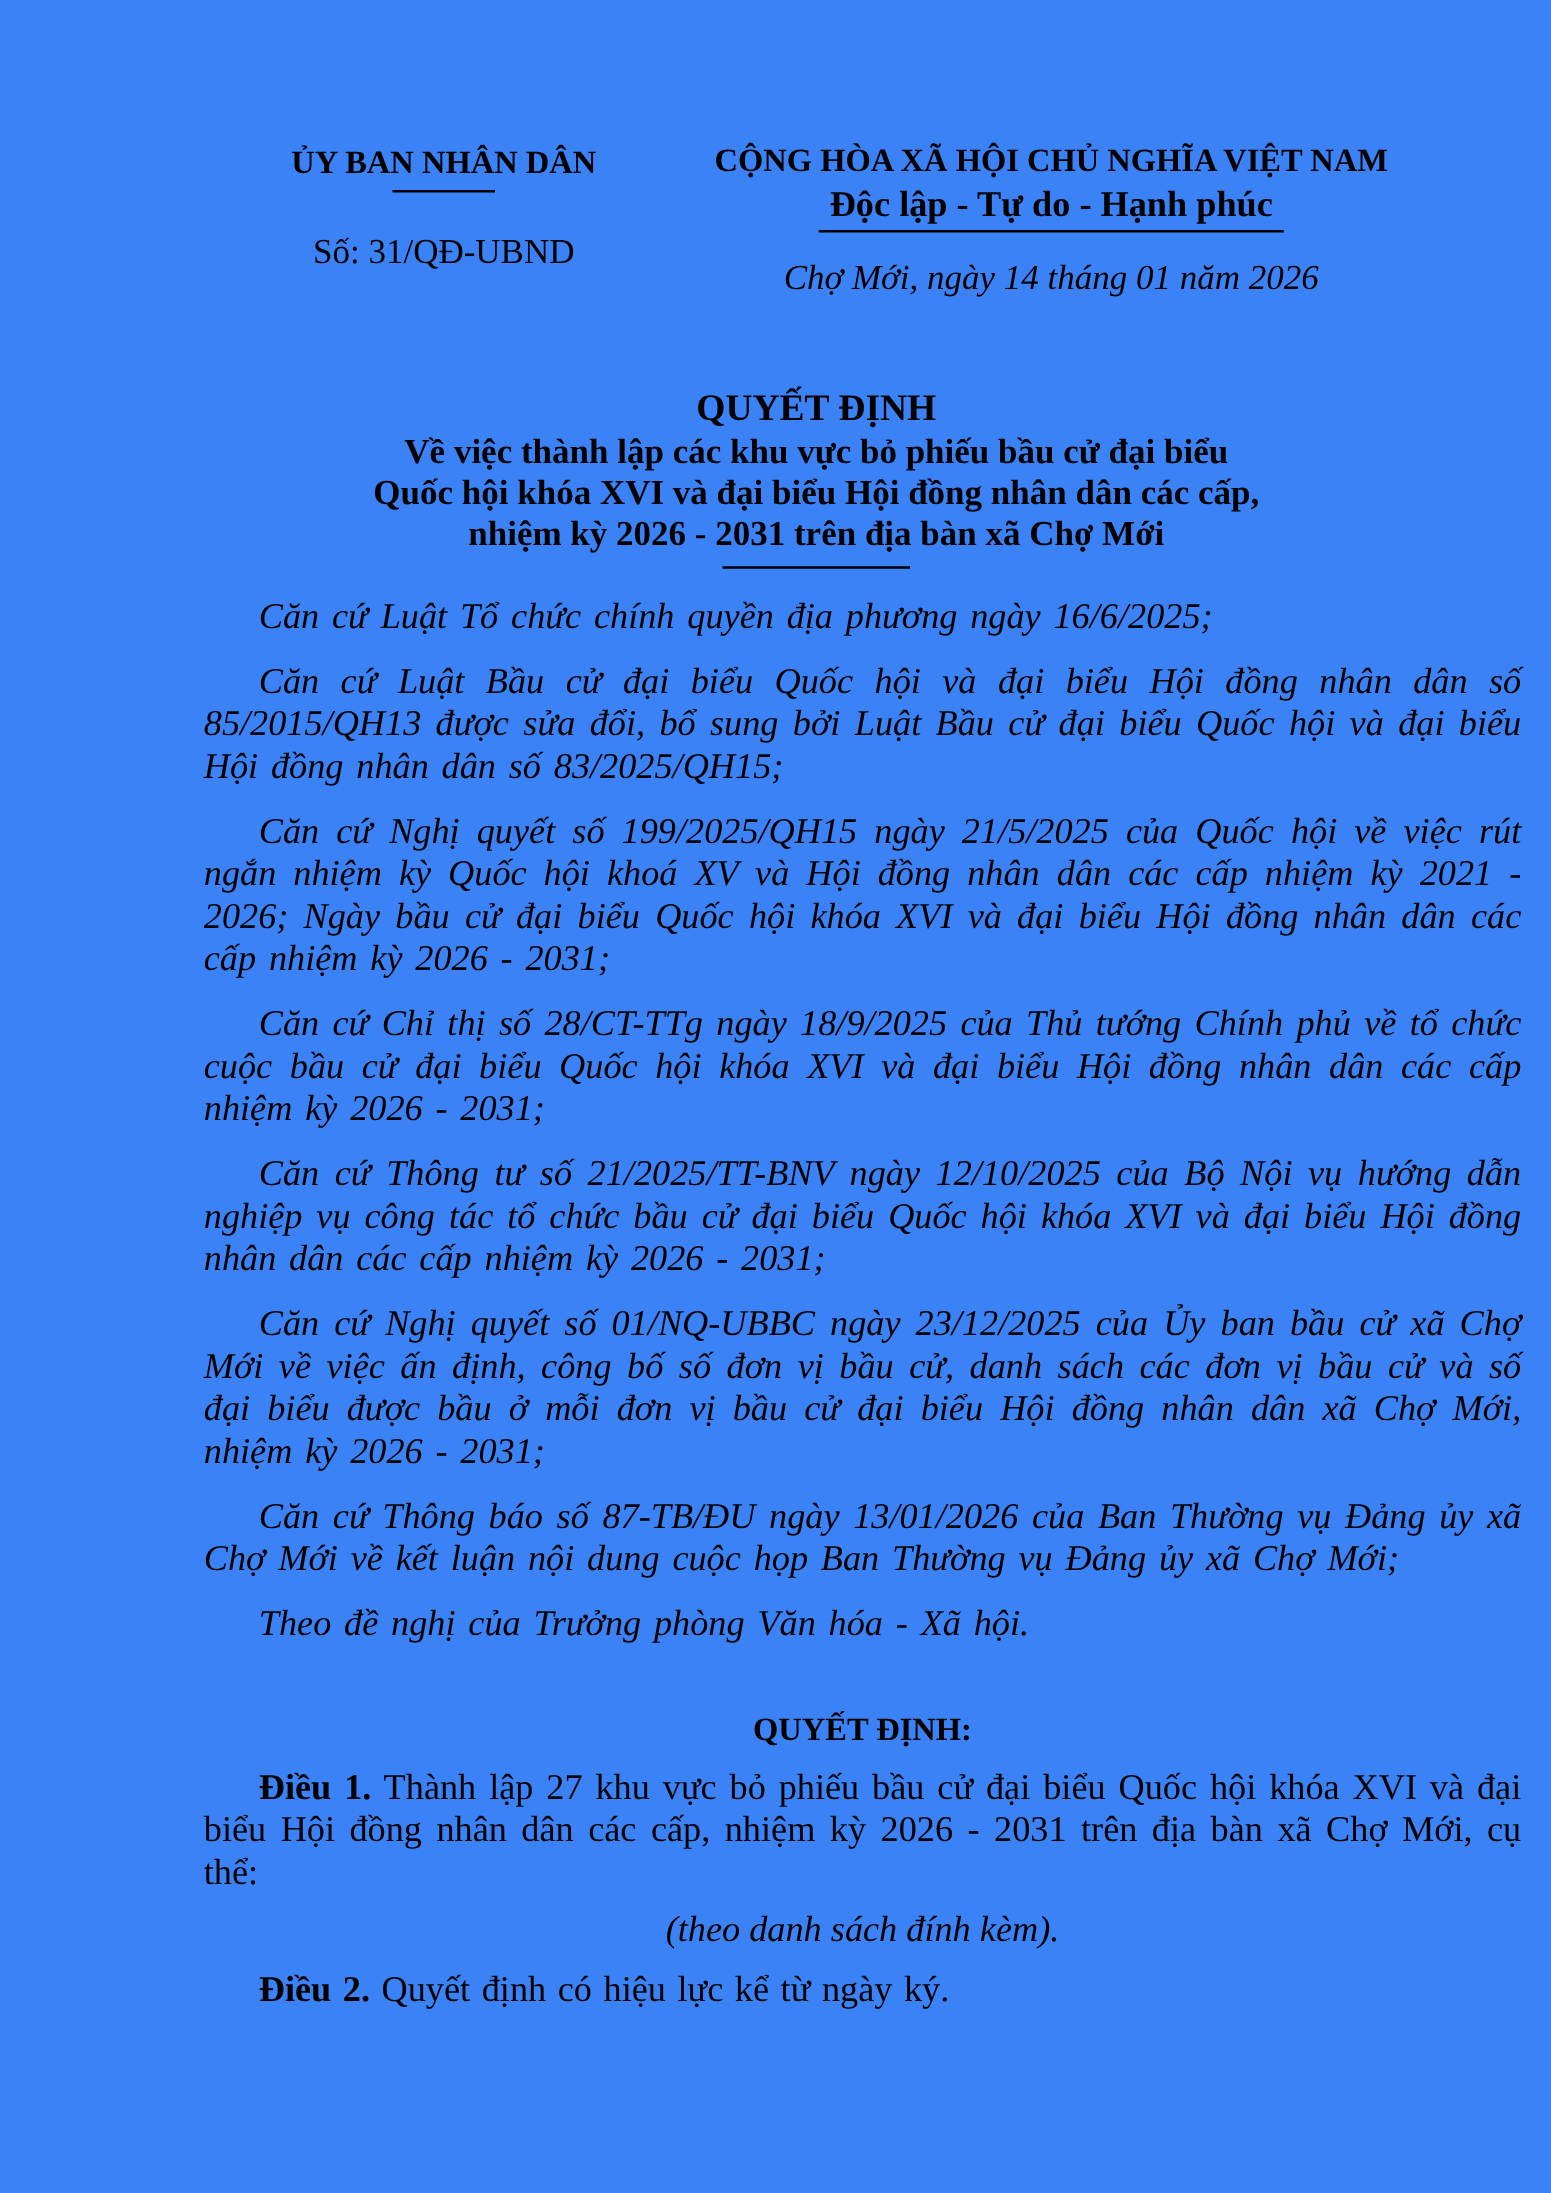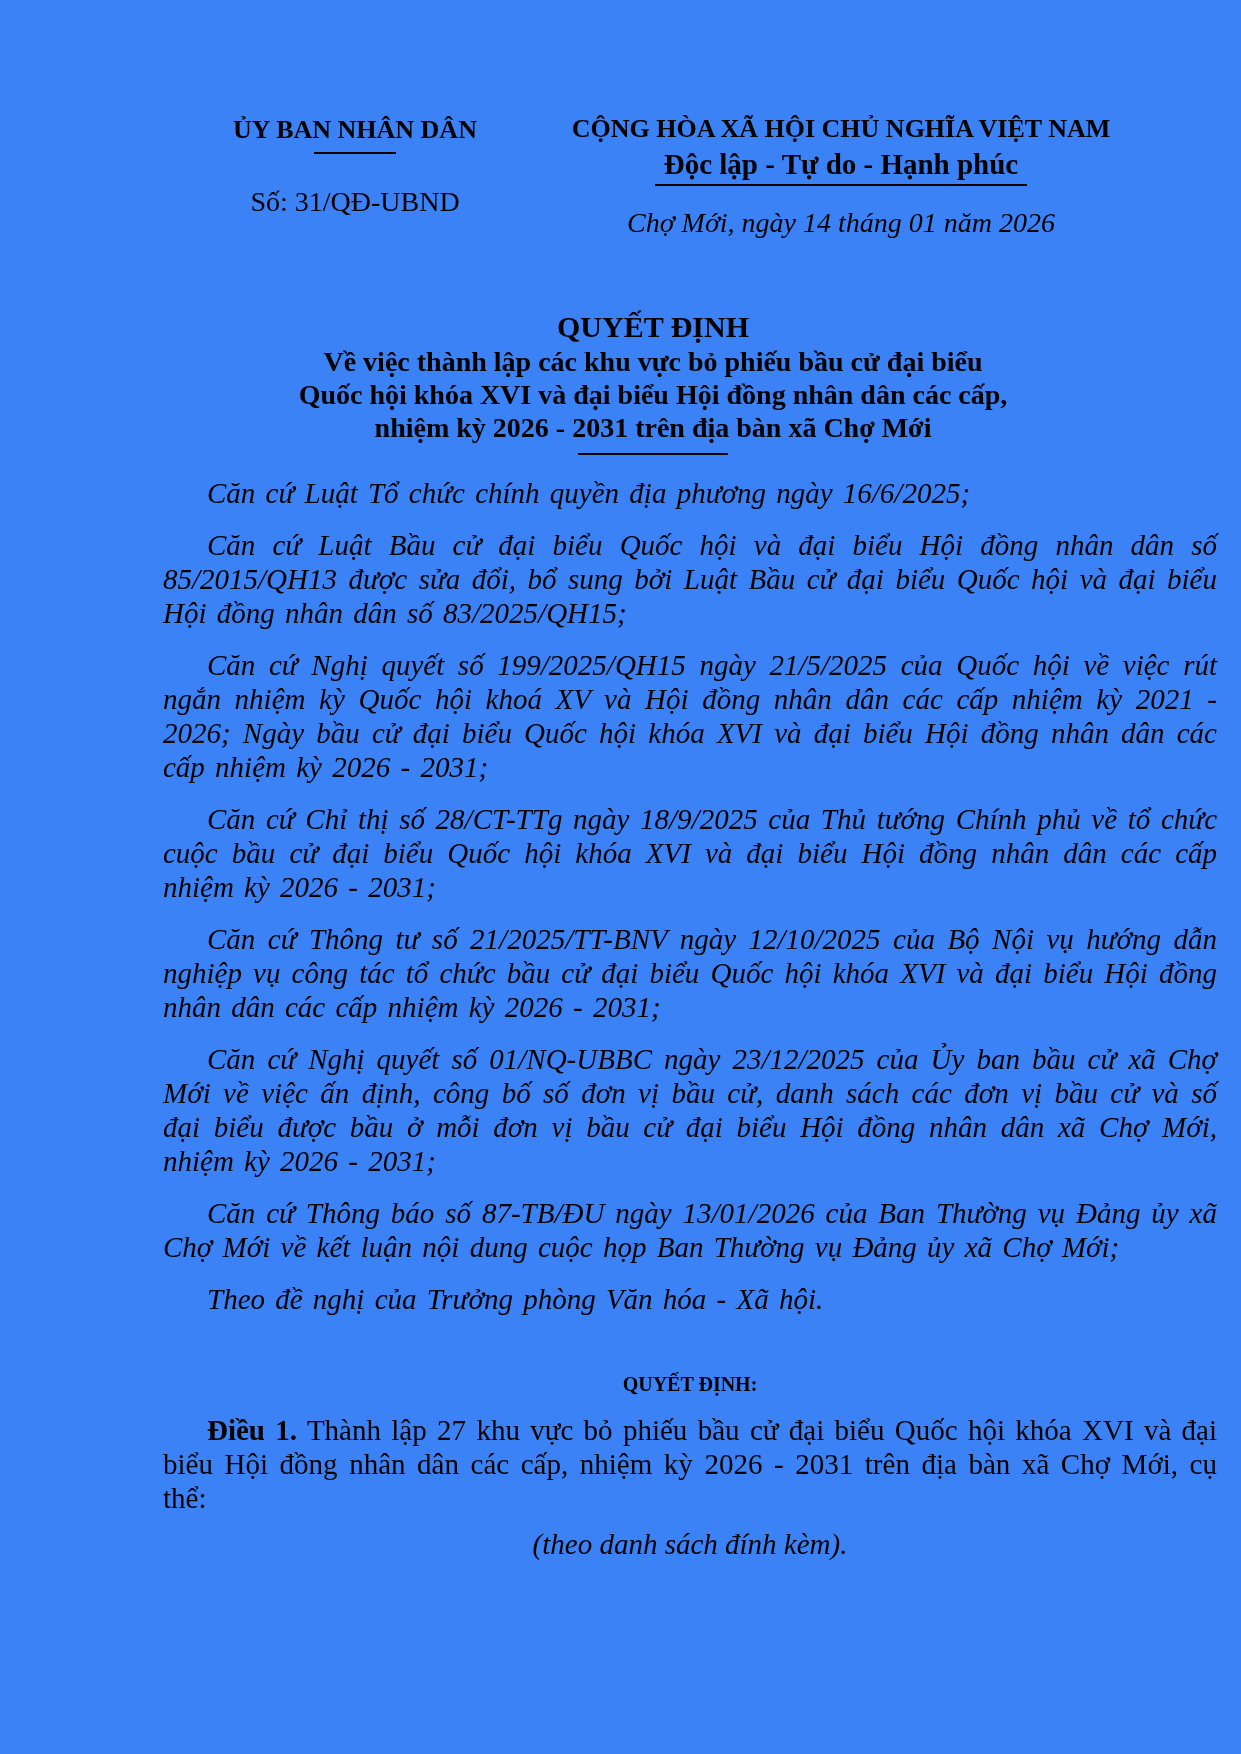--- a/index.html
+++ b/index.html
@@ -37,21 +37,21 @@
     font-size:29px;
     line-height:34px;
     text-align:justify;
     text-indent:44px;
     word-spacing:3px;
     margin:0 0 18px 0;
   }
 
   
   .operative{position:absolute;left:163px;top:1366px;width:1054px;font-size:29px;line-height:34px;}
-  .op-heading{font-weight:bold;font-size:20px;line-height:36px;text-align:center;margin:0 0 11px 0;}
+  .op-heading{font-weight:bold;font-size:26px;line-height:36px;text-align:center;margin:0 0 11px 0;}
   .article{text-align:justify;text-indent:44px;word-spacing:2px;margin:0 0 12px 0;}
   .article .art-label{font-weight:bold;}
   .attachment{font-style:italic;text-align:center;margin:0 0 14px 0;}
 </style>
 </head>
 <body>
 
 <div class="page">
 
   <div class="header-left">
@@ -83,15 +83,16 @@
     <p class="para">Căn cứ Thông tư số 21/2025/TT-BNV ngày 12/10/2025 của Bộ Nội vụ hướng dẫn nghiệp vụ công tác tổ chức bầu cử đại biểu Quốc hội khóa XVI và đại biểu Hội đồng nhân dân các cấp nhiệm kỳ 2026 - 2031;</p>
     <p class="para">Căn cứ Nghị quyết số 01/NQ-UBBC ngày 23/12/2025 của Ủy ban bầu cử xã Chợ Mới về việc ấn định, công bố số đơn vị bầu cử, danh sách các đơn vị bầu cử và số đại biểu được bầu ở mỗi đơn vị bầu cử đại biểu Hội đồng nhân dân xã Chợ Mới, nhiệm kỳ 2026 - 2031;</p>
     <p class="para">Căn cứ Thông báo số 87-TB/ĐU ngày 13/01/2026 của Ban Thường vụ Đảng ủy xã Chợ Mới về kết luận nội dung cuộc họp Ban Thường vụ Đảng ủy xã Chợ Mới;</p>
     <p class="para">Theo đề nghị của Trưởng phòng Văn hóa - Xã hội.</p>
   </div>
 
   <div class="operative">
     <p class="op-heading">QUYẾT ĐỊNH:</p>
     <p class="article"><span class="art-label">Điều 1.</span> <span>Thành lập 27 khu vực bỏ phiếu bầu cử đại biểu Quốc hội khóa XVI và đại biểu Hội đồng nhân dân các cấp, nhiệm kỳ 2026 - 2031 trên địa bàn xã Chợ Mới, cụ thể:</span></p>
     <p class="attachment">(theo danh sách đính kèm).</p>
+    <p class="article"><span class="art-label">Điều 2.</span> <span>Quyết định có hiệu lực kể từ ngày ký.</span></p>
   </div>
 
 </div>
 
 </body></html>

